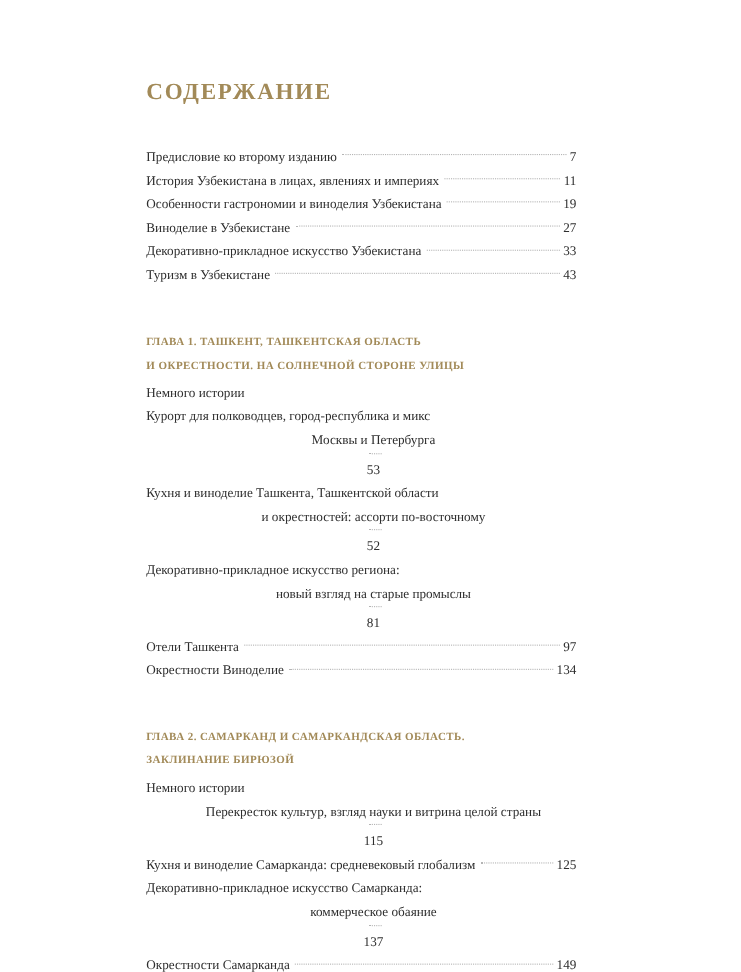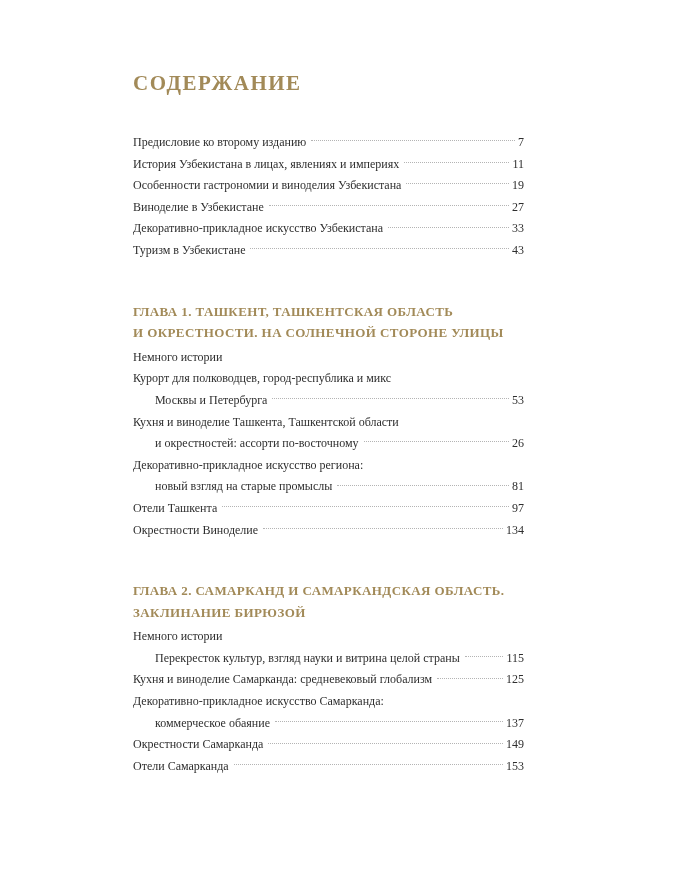--- a/index.html
+++ b/index.html
@@ -28,33 +28,33 @@
     font-size: 21px;
     line-height: 23px;
     font-weight: 700;
     letter-spacing: 1.5px;
     color: var(--accent);
   }
   .toc-section { margin: 0; }
   .toc-section + .toc-section { margin-top: 39px; }
   .chapter-heading { margin: 0 0 3px 0; }
   .heading-line {
-    font-size: 13px;
+    font-size: 10px;
     line-height: 21.6px;
     font-weight: 700;
     letter-spacing: 0.4px;
     color: var(--accent);
   }
   .row {
     display: flex;
     align-items: center;
     font-size: 12px;
     line-height: 21.6px;
   }
-  .row.indent { padding-left: 22px; }
+  .row.indent { padding-left: 22px; flex-direction: column; }
   .row.italic { }
   .row .label { white-space: nowrap; }
   .leader {
     flex: 1 1 auto;
     min-width: 12px;
     height: 0;
     border-bottom: 1px dotted var(--dots);
     margin: 0 3px 4px 5px;
   }
   .pageno { white-space: nowrap; }
@@ -116,21 +116,21 @@
     <span class="leader"></span>
     <span class="pageno">53</span>
   </div>
           <div class="row">
     <span class="label">Кухня и виноделие Ташкента, Ташкентской области</span>
 
   </div>
           <div class="row indent">
     <span class="label">и окрестностей: ассорти по-восточному</span>
     <span class="leader"></span>
-    <span class="pageno">26</span>
+    <span class="pageno">52</span>
   </div>
           <div class="row">
     <span class="label">Декоративно-прикладное искусство региона:</span>
 
   </div>
           <div class="row indent">
     <span class="label">новый взгляд на старые промыслы</span>
     <span class="leader"></span>
     <span class="pageno">81</span>
   </div>

